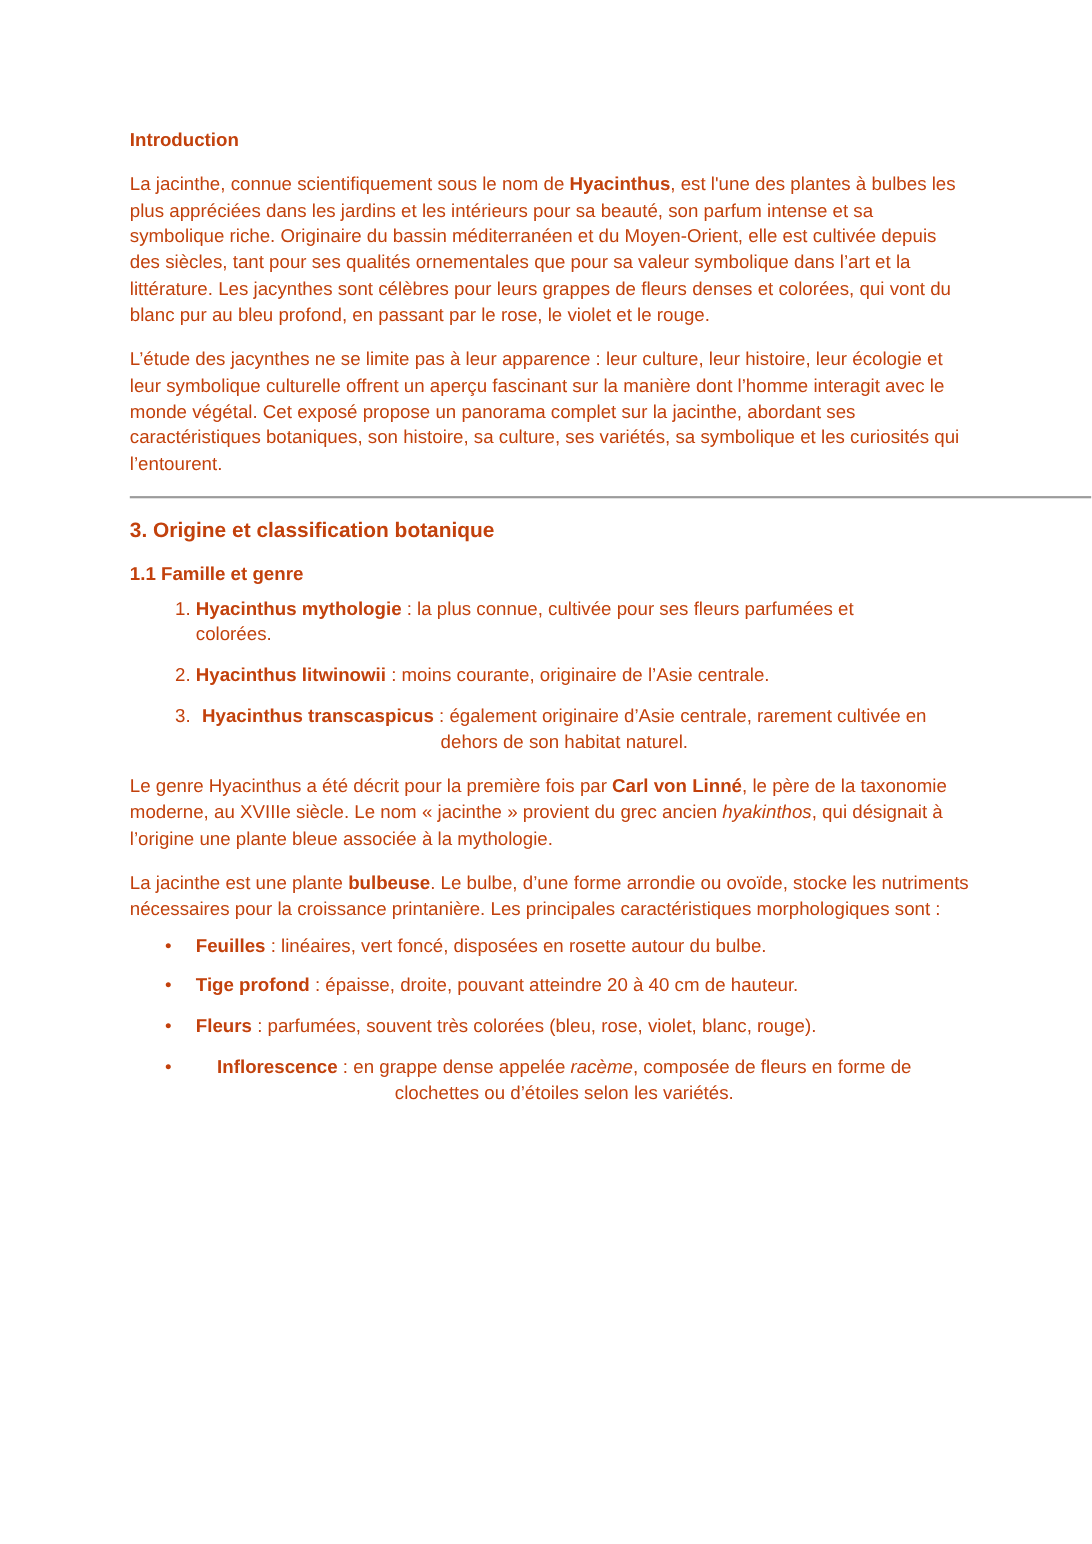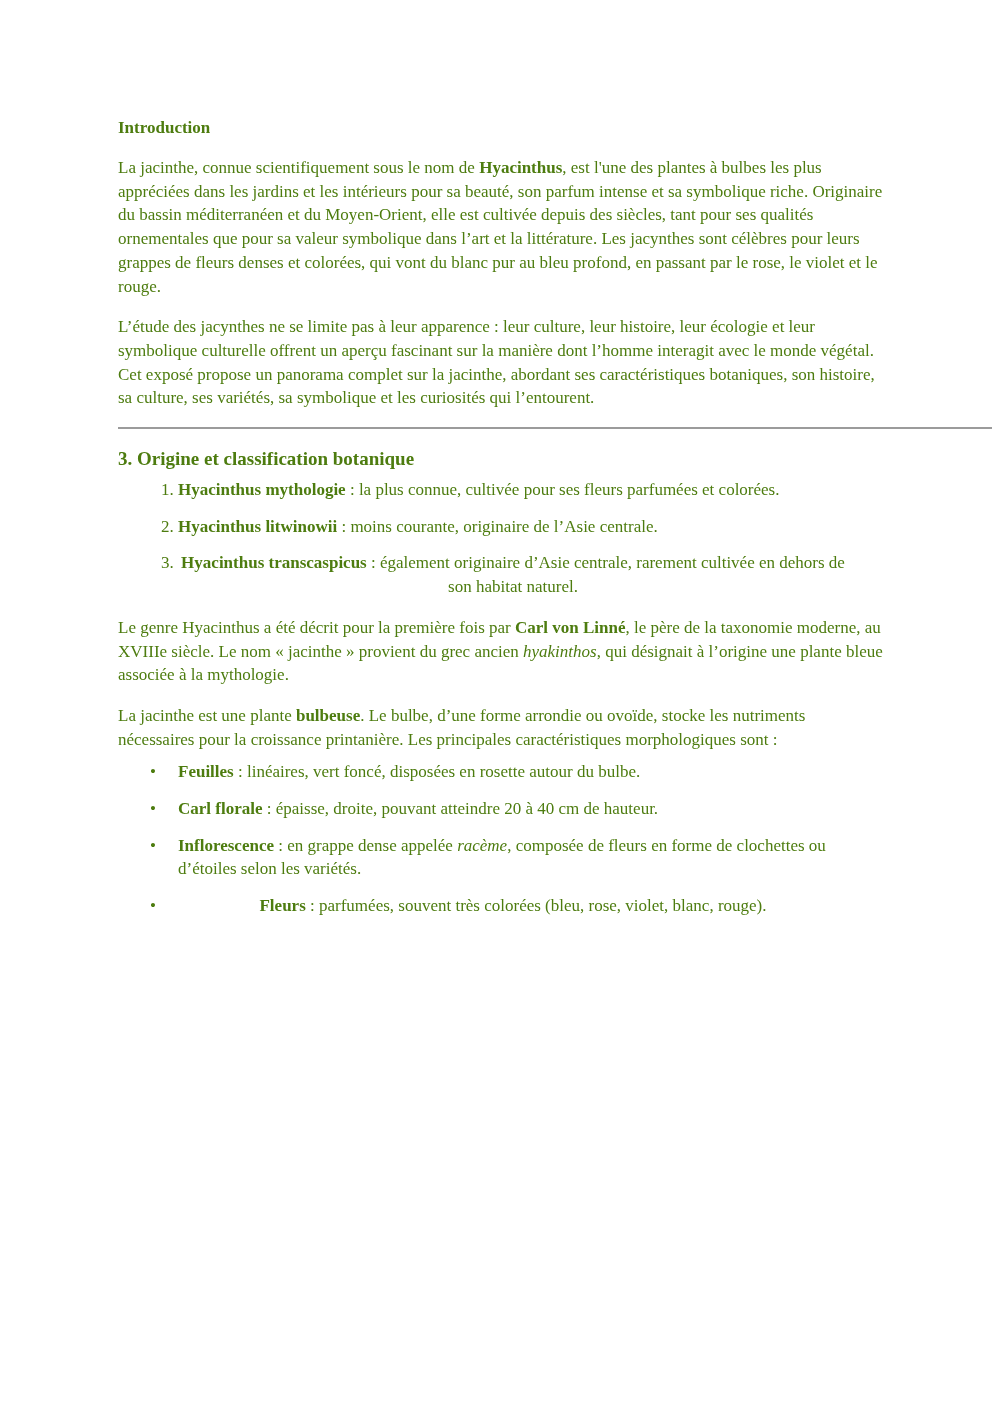--- a/index.html
+++ b/index.html
@@ -4,22 +4,22 @@
 <style>
   html, body { margin: 0; padding: 0; background: #ffffff; }
   body { width: 993px; height: 1404px; overflow: hidden; }
 
   .page {
     box-sizing: border-box;
     width: 993px;
     height: 1404px;
     padding: 116px 0 0 118px;
     background: #ffffff;
-    color: #4d7c0f;
-    font-family: Liberation Serif, serif;
+    color: #c2410c;
+    font-family: Liberation Sans, sans-serif;
     font-size: 17px;
     line-height: 23.7px;
   }
 
   .doc-h2 {
     font-size: 19px;
     line-height: 25px;
     font-weight: bold;
     margin: 0 0 15px 0;
     max-width: 765px;
@@ -69,33 +69,34 @@
   <h3 class="doc-h3">Introduction</h3>
 
   <p class="doc-p"><span>La jacinthe, connue scientifiquement sous le nom de </span><span class="b">Hyacinthus</span><span>, est l'une des plantes à bulbes les plus appréciées dans les jardins et les intérieurs pour sa beauté, son parfum intense et sa symbolique riche. Originaire du bassin méditerranéen et du Moyen-Orient, elle est cultivée depuis des siècles, tant pour ses qualités ornementales que pour sa valeur symbolique dans l’art et la littérature. Les jacynthes sont célèbres pour leurs grappes de fleurs denses et colorées, qui vont du blanc pur au bleu profond, en passant par le rose, le violet et le rouge.</span></p>
 
   <p class="doc-p"><span>L’étude des jacynthes ne se limite pas à leur apparence : leur culture, leur histoire, leur écologie et leur symbolique culturelle offrent un aperçu fascinant sur la manière dont l’homme interagit avec le monde végétal. Cet exposé propose un panorama complet sur la jacinthe, abordant ses caractéristiques botaniques, son histoire, sa culture, ses variétés, sa symbolique et les curiosités qui l’entourent.</span></p>
 
   <hr class="doc-hr">
 
   <h2 class="doc-h2">3. Origine et classification botanique</h2>
 
+  <h3 class="doc-h3">1.1 Famille et genre</h3>
 
 
   <ol class="doc-ol">
     <li class="doc-li"><span class="b">Hyacinthus mythologie</span><span> : la plus connue, cultivée pour ses fleurs parfumées et colorées.</span></li>
     <li class="doc-li"><span class="b">Hyacinthus litwinowii</span><span> : moins courante, originaire de l’Asie centrale.</span></li>
     <li class="doc-li"><span class="b">Hyacinthus transcaspicus</span><span> : également originaire d’Asie centrale, rarement cultivée en dehors de son habitat naturel.</span></li>
   </ol>
 
   <p class="doc-p"><span>Le genre Hyacinthus a été décrit pour la première fois par </span><span class="b">Carl von Linné</span><span>, le père de la taxonomie moderne, au XVIIIe siècle. Le nom « jacinthe » provient du grec ancien </span><span class="i">hyakinthos</span><span>, qui désignait à l’origine une plante bleue associée à la mythologie.</span></p>
 
 
   <p class="doc-p"><span>La jacinthe est une plante </span><span class="b">bulbeuse</span><span>. Le bulbe, d’une forme arrondie ou ovoïde, stocke les nutriments nécessaires pour la croissance printanière. Les principales caractéristiques morphologiques sont :</span></p>
 
   <ul class="doc-ul">
     <li class="doc-li"><span class="b">Feuilles</span><span> : linéaires, vert foncé, disposées en rosette autour du bulbe.</span></li>
-    <li class="doc-li"><span class="b">Carl florale</span><span> : épaisse, droite, pouvant atteindre 20 à 40 cm de hauteur.</span></li>
+    <li class="doc-li"><span class="b">Tige profond</span><span> : épaisse, droite, pouvant atteindre 20 à 40 cm de hauteur.</span></li>
+    <li class="doc-li"><span class="b">Fleurs</span><span> : parfumées, souvent très colorées (bleu, rose, violet, blanc, rouge).</span></li>
     <li class="doc-li"><span class="b">Inflorescence</span><span> : en grappe dense appelée </span><span class="i">racème</span><span>, composée de fleurs en forme de clochettes ou d’étoiles selon les variétés.</span></li>
-    <li class="doc-li"><span class="b">Fleurs</span><span> : parfumées, souvent très colorées (bleu, rose, violet, blanc, rouge).</span></li>
   </ul>
 
 </div>
 
 </body></html>

